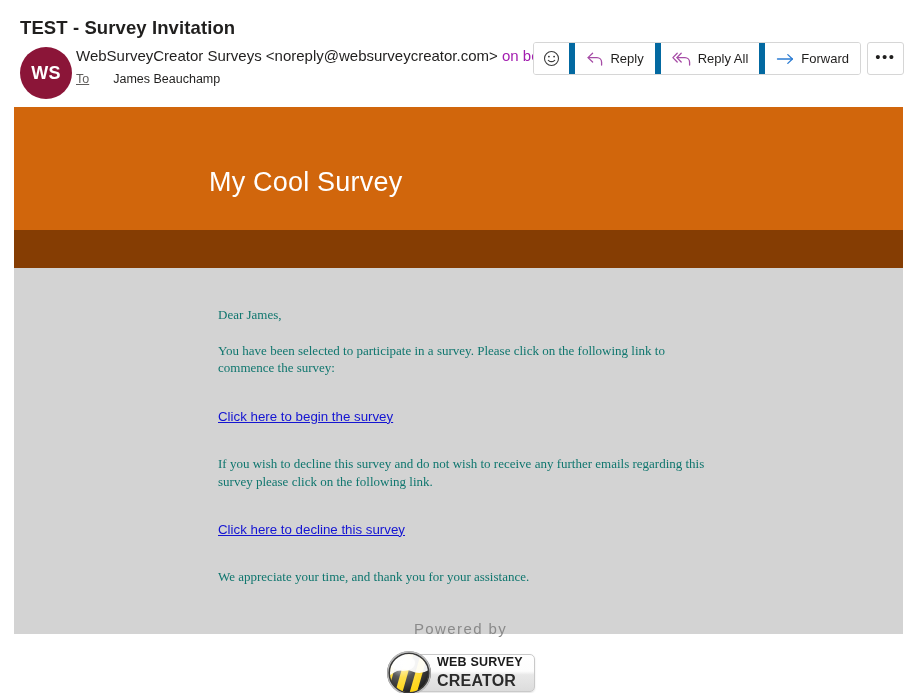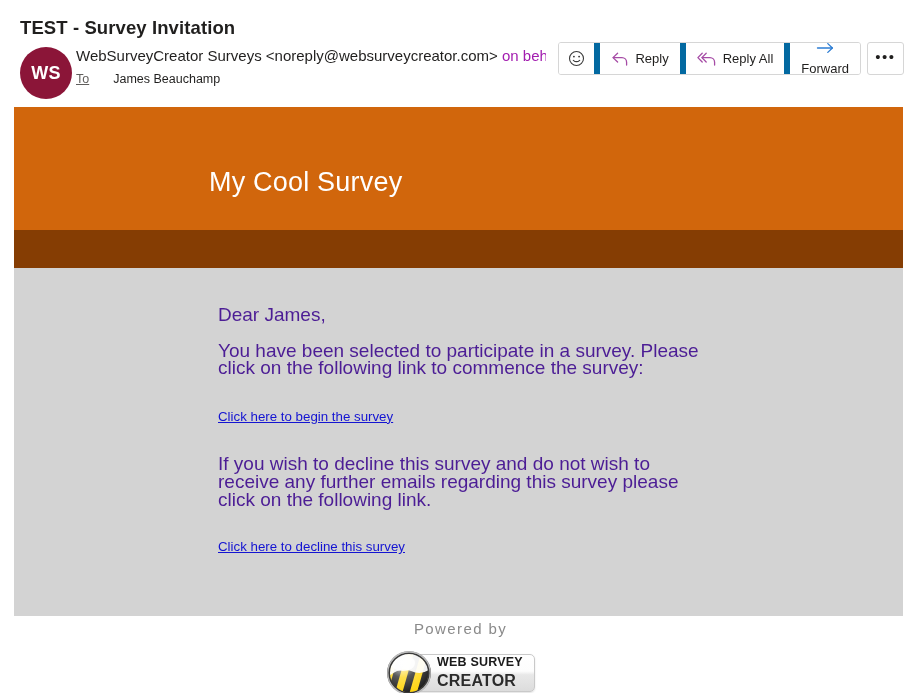--- a/index.html
+++ b/index.html
@@ -107,21 +107,21 @@
     padding: 0 11px;
     font-size: 13px;
     color: #201f1e;
     background: #ffffff;
     border: none;
     border-right: 6px solid #0369a1;
     cursor: pointer;
     white-space: nowrap;
     font-family: "Liberation Sans", sans-serif;
   }
-  .tb-btn:last-child { border-right: none; flex-direction: column; }
+  .tb-btn:last-child { border-right: none; }
   .tb-btn.icon-only { padding: 0 9px; }
   .tb-more {
     margin-left: 6px;
     border: 1px solid #d6d6d6;
     border-radius: 3px;
     background: #ffffff;
     width: 35px;
     display: flex;
     align-items: center;
     justify-content: center;
@@ -160,24 +160,24 @@
     height: 38px;
   }
   .body-content {
     background: #D3D3D3;
     min-height: 312px;
     padding: 38px 190px 30px 204px;
     box-sizing: border-box;
   }
   .body-content p {
     margin: 0 0 18px 0;
-    font-size: 19px;
+    font-size: 13px;
     line-height: 17.6px;
-    color: #4c1d95;
-    font-family: Liberation Sans, sans-serif;
+    color: #0f766e;
+    font-family: Liberation Serif, serif;
   }
   .body-content p.tight { margin-bottom: 17px; }
   .body-link {
     display: inline-block;
     font-size: 13.3px;
     line-height: 17.6px;
     color: #1414d2;
     text-decoration: underline;
     margin: 0 0 18px 0;
     cursor: pointer;
@@ -336,20 +336,21 @@
   <div class="body-content">
     <p>Dear James,</p>
     <p>You have been selected to participate in a survey. Please click on the following link to commence the survey:</p>
     <div class="spacer-sm"></div>
     <a class="body-link" href="#">Click here to begin the survey</a>
     <div class="spacer-sm"></div>
     <p class="tight">If you wish to decline this survey and do not wish to receive any further emails regarding this survey please click on the following link.</p>
     <div class="spacer-sm"></div>
     <a class="body-link" href="#">Click here to decline this survey</a>
     <div class="spacer-sm"></div>
+    <p>We appreciate your time, and thank you for your assistance.</p>
   </div>
 
 </div>
 
 <div class="footer">
 
   <span class="powered-by">Powered by</span>
 
   <div class="logo-wrap">
 

